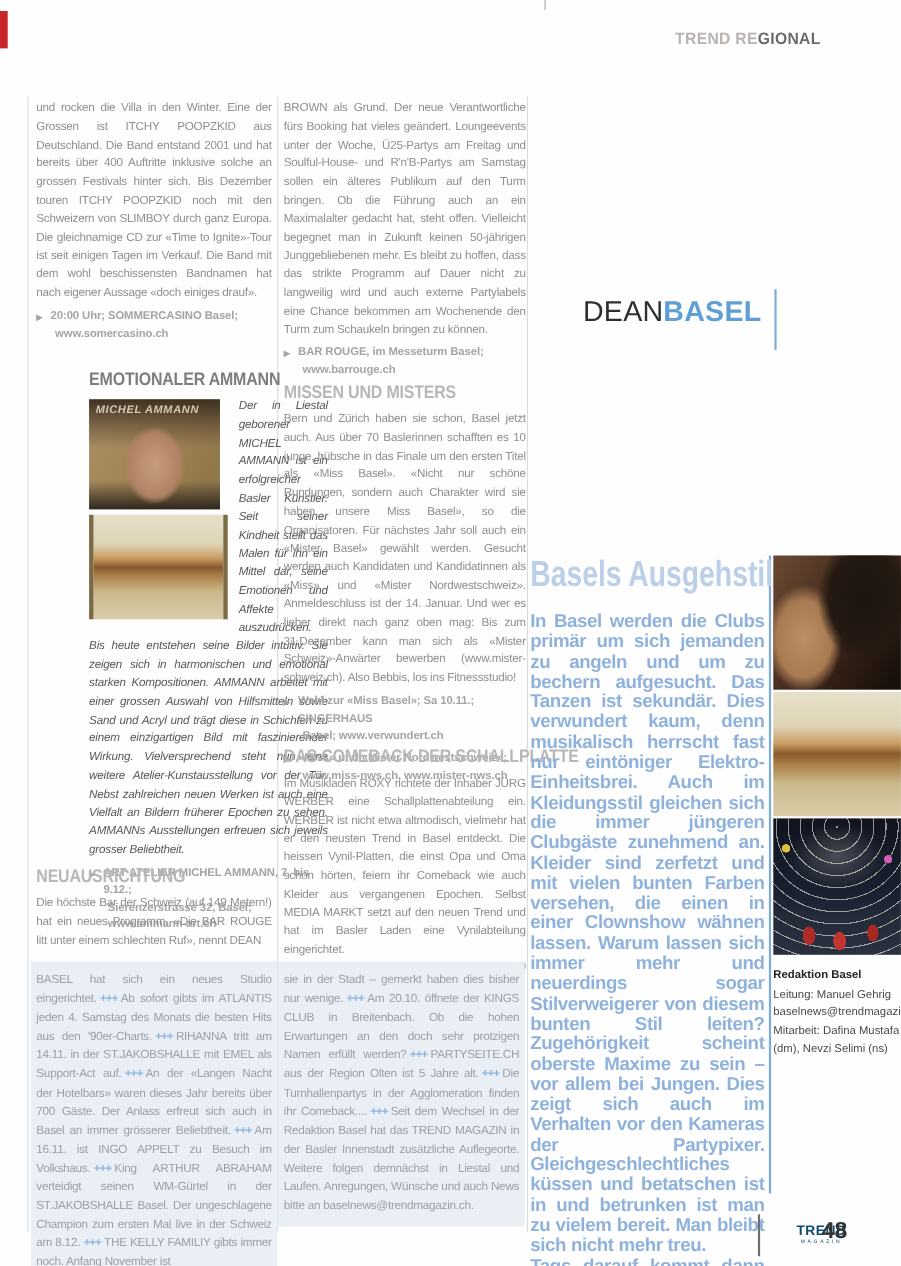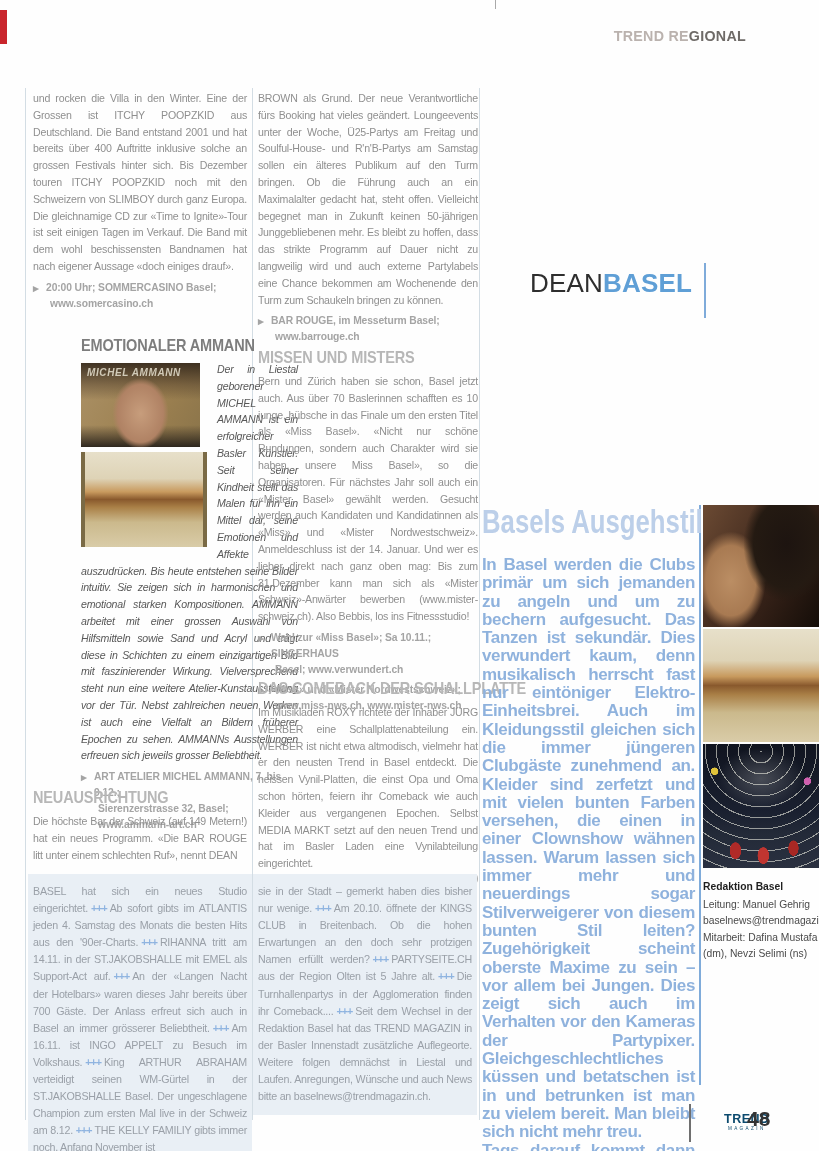--- a/index.html
+++ b/index.html
@@ -33,21 +33,21 @@
     font-size:10.3px; line-height:15.8px; color:#a4a4a4; letter-spacing:-.1px; }
   .event .arrow { position:absolute; left:0; top:1px; font-size:7.5px; color:#a4a4a4; }
   .event .ev-line + .ev-line { padding-left:4px; }
 
   .news-block { position:absolute; background:var(--news-bg,#e9eff5); padding:9px 5px 10px 5px; }
   .news-block .body-txt { color:#9aa0a8; letter-spacing:-.25px; font-size:10.7px; line-height:17.1px; }
   .sep { color:var(--separator-blue,#8fb4e0); font-weight:bold; letter-spacing:-1px; margin:0 3px; }
 
   
   .float-imgs { float:left; width:128px; margin:2px 8px 2px 0; }
-  .portrait { position:relative; width:119px; height:84px; margin-bottom:5px;
+  .portrait { position:relative; width:119px; height:100px; margin-bottom:5px;
     background:
       radial-gradient(38px 48px at 50% 60%, #c79d7c 0%, #b08264 60%, rgba(0,0,0,0) 74%),
       linear-gradient(to bottom, rgba(45,34,24,.85) 0%, rgba(80,62,44,.45) 26%, rgba(0,0,0,0) 44%),
       linear-gradient(to top, rgba(35,30,25,.9) 0%, rgba(0,0,0,0) 26%),
       linear-gradient(120deg, #ab9166, #9c8050 60%, #8a744a); }
   .portrait .cap { position:absolute; left:6px; top:4px; font-style:italic; font-weight:bold;
     font-size:10px; letter-spacing:.6px; color:#ded8c6; opacity:.9; }
   .painting-band {
     background: linear-gradient(to bottom, #e7e0ca 0%, #ded3b6 28%, #c89a5e 42%, #89592d 50%,
       #a97f46 58%, #cbb98c 74%, #d9cca8 100%); }

